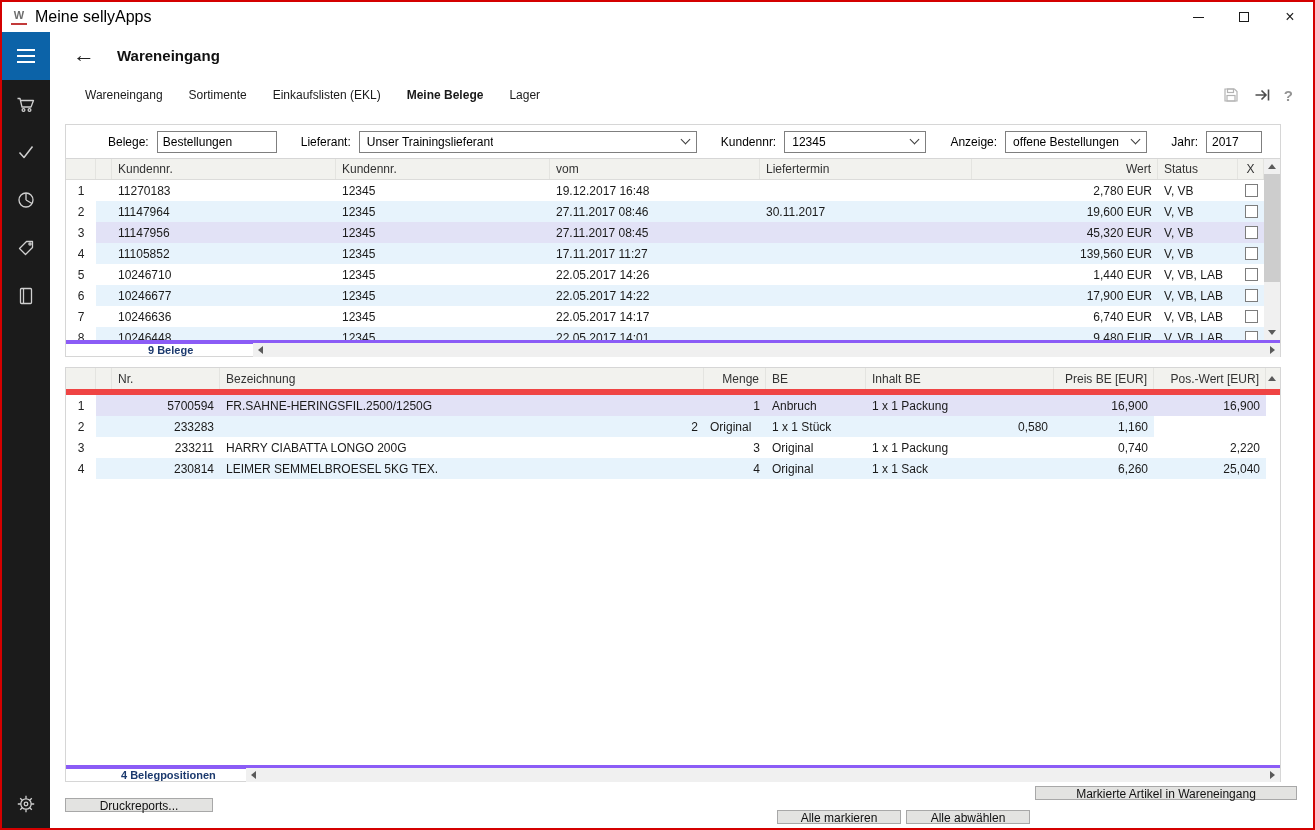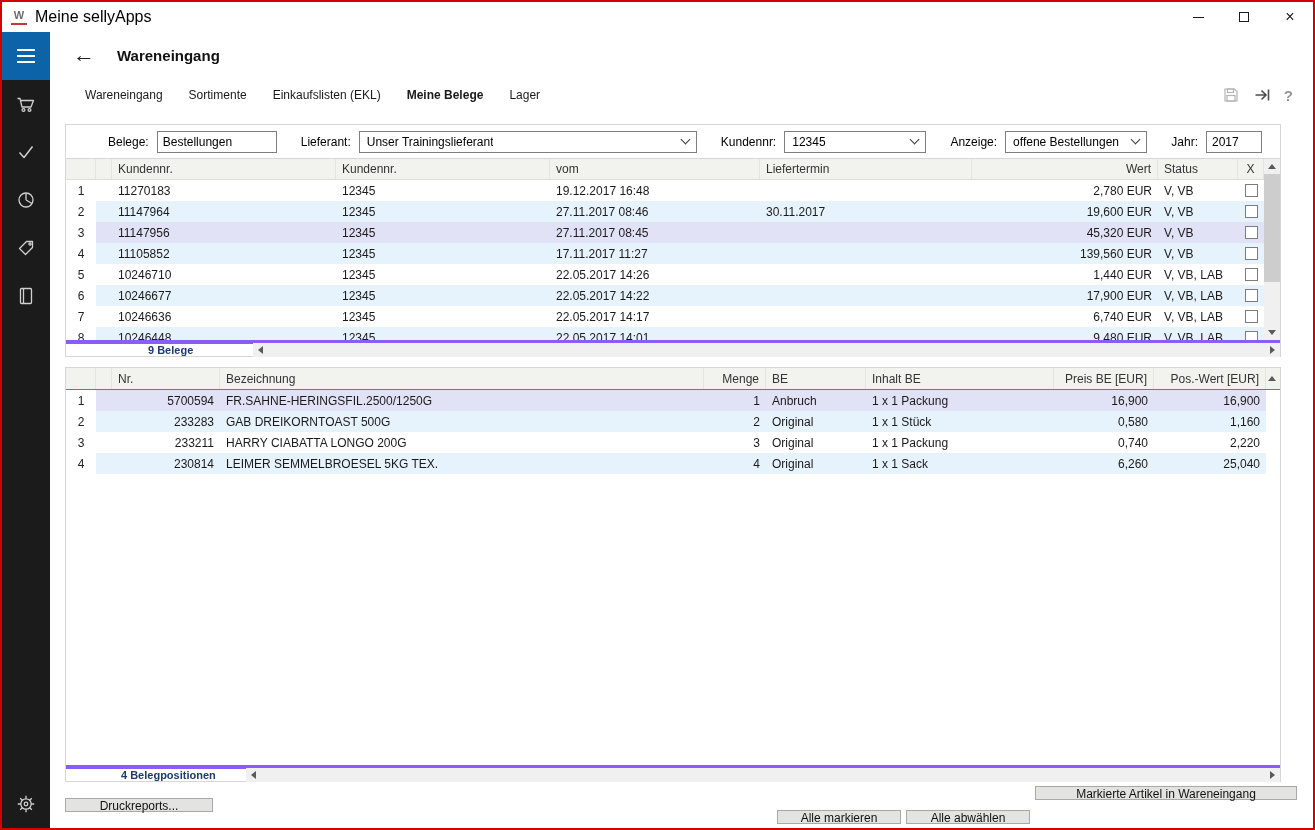--- a/index.html
+++ b/index.html
@@ -77,21 +77,21 @@
   .top-panel .hscroll{margin-left:60px;}
   .bottom-panel .hscroll{margin-left:30px;}
   .harrow{flex:0 0 15px;height:100%;display:flex;align-items:center;justify-content:center;}
   .htrack{flex:1;height:100%;}
   .tri-up{width:0;height:0;border-left:4px solid transparent;border-right:4px solid transparent;border-bottom:5px solid #5a5a5a;}
   .tri-down{width:0;height:0;border-left:4px solid transparent;border-right:4px solid transparent;border-top:5px solid #5a5a5a;}
   .tri-left{width:0;height:0;border-top:4px solid transparent;border-bottom:4px solid transparent;border-right:5px solid #5a5a5a;}
   .tri-right{width:0;height:0;border-top:4px solid transparent;border-bottom:4px solid transparent;border-left:5px solid #5a5a5a;}
   
   .bottom-panel{width:1216px;border:1px solid #d6d6d6;margin-top:10px;flex:1;display:flex;flex-direction:column;min-height:0;background:#fff;}
-  .header-band{display:flex;background:#f2f2ee;border-bottom:1px solid #ef4444;}
+  .header-band{display:flex;background:#f2f2ee;border-bottom:6px solid #ef4444;}
   .header-band .grid-header{border-bottom:none;flex:0 0 auto;}
   .header-tail{flex:1;display:flex;align-items:center;justify-content:flex-end;padding-right:4px;}
   .pos-body{flex:1;overflow:hidden;background:#fff;}
   
   .actions-row{flex:0 0 46px;display:flex;align-items:center;}
   .btn{height:14px;border:1px solid #a8a8a8;background:#e3e3e1;font:12px "Liberation Sans",sans-serif;color:#111;padding:0 12px;white-space:nowrap;}
   .btn-druck{width:148px;}
   .right-actions{margin-left:auto;display:flex;gap:5px;}
   .btn-mark{width:124px;margin-top:24px;}
   .btn-markierte{width:262px;}
@@ -390,21 +390,20 @@
               <div class="c right">1</div>
               <div class="c">Anbruch</div>
               <div class="c">1 x 1 Packung</div>
               <div class="c right">16,900</div>
               <div class="c right">16,900</div>
             </div>
             <div class="grid-row pos-grid alt">
               <div class="c num">2</div>
               <div class="c marker"></div>
               <div class="c right">233283</div>
-              <div class="c">GAB DREIKORNTOAST 500G</div>
               <div class="c right">2</div>
               <div class="c">Original</div>
               <div class="c">1 x 1 Stück</div>
               <div class="c right">0,580</div>
               <div class="c right">1,160</div>
             </div>
             <div class="grid-row pos-grid">
               <div class="c num">3</div>
               <div class="c marker"></div>
               <div class="c right">233211</div>

